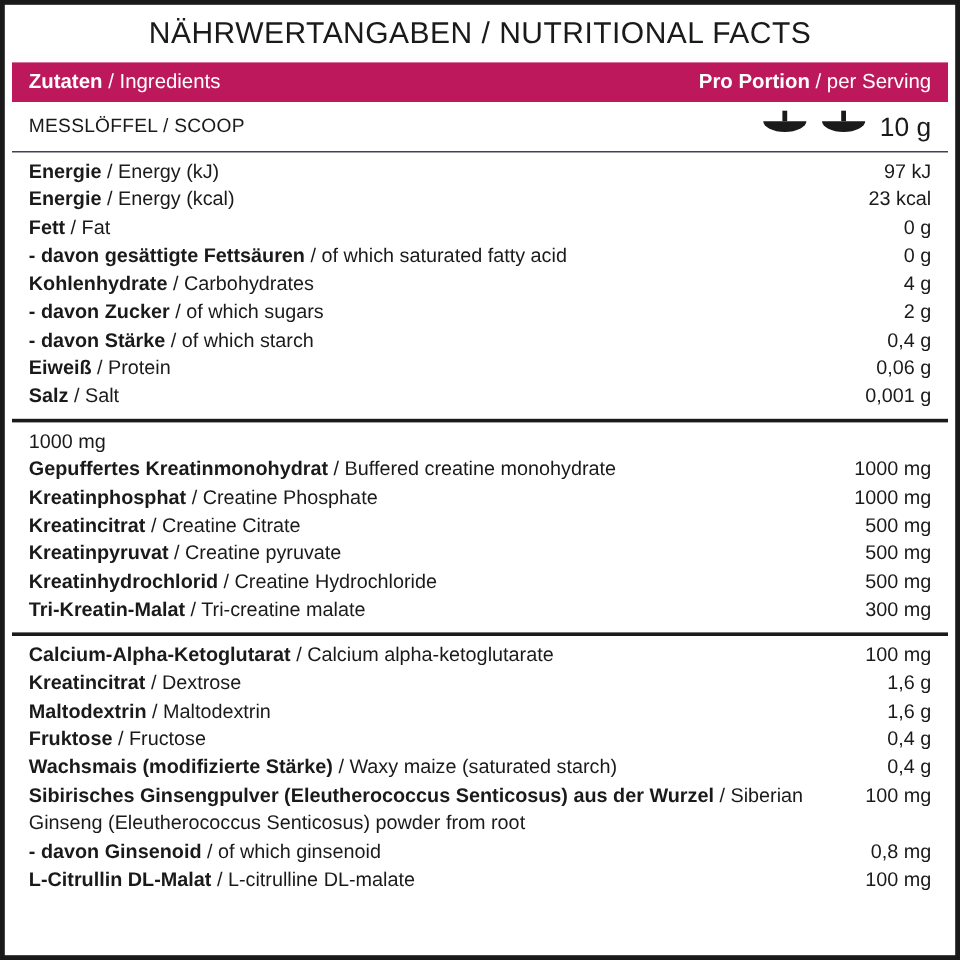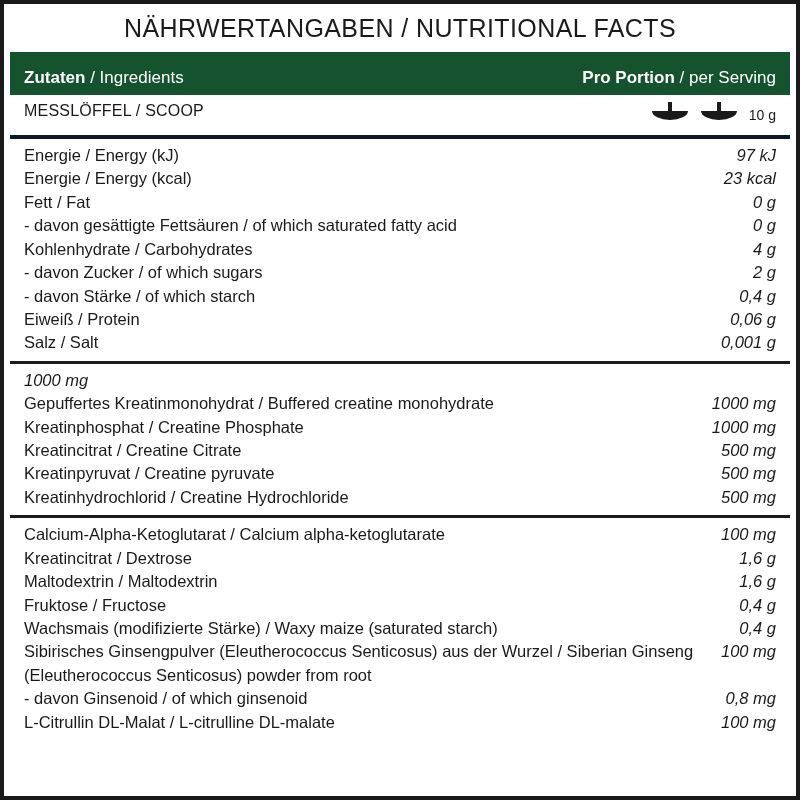--- a/index.html
+++ b/index.html
@@ -25,70 +25,69 @@
   }
   .title {
     text-align: center;
     font-size: 25px;
     letter-spacing: 0.4px;
     padding: 10px 0 9px 0;
     color: #1a1a1a;
     font-weight: normal;
   }
   .header-bar {
-    background: #14532d;
+    background: #be185d;
     color: #ffffff;
     display: flex;
     align-items: center;
     justify-content: space-between;
-    padding: 16px 14px 7px 14px;
+    padding: 6px 14px 7px 14px;
     font-size: 17px;
   }
   .bold { font-weight: bold; }
   .hdr-left, .hdr-right { white-space: nowrap; }
 
   .scoop-row {
     display: flex;
-    align-items: flex-start;
+    align-items: center;
     justify-content: space-between;
     padding: 7px 14px 7px 14px;
     font-size: 16px;
-    border-bottom: 4px solid #0f172a;
+    border-bottom: 1px solid #0f172a;
   }
   .scoop-left { letter-spacing: 0.2px; }
   .scoop-right {
     display: flex;
     align-items: center;
     gap: 10px;
   }
   .scoop-icons { display: flex; gap: 9px; align-items: center; }
-  .scoop-amount { font-size: 14px; }
+  .scoop-amount { font-size: 22px; }
 
   .section {
     padding: 5px 14px 6px 14px;
     border-bottom: 3px solid #1a1a1a;
   }
   .section.last { border-bottom: none; }
 
   .row {
     display: flex;
     align-items: baseline;
     justify-content: space-between;
     font-size: 16.5px;
     line-height: 1.42;
     gap: 12px;
   }
   .row .name { flex: 1 1 auto; }
   .row .val {
     flex: 0 0 auto;
     text-align: left;
     white-space: nowrap;
-    font-style: italic;
-  }
-  .name .de { font-weight: normal; text-align: right; }
+  }
+  .name .de { font-weight: bold; text-align: right; }
   .name .en { font-weight: normal; }
   .wrap-cont { line-height: 1.42; }
 </style>
 </head>
 <body>
 
 <div class="panel">
 
   <div class="title">NÄHRWERTANGABEN / NUTRITIONAL FACTS</div>
 
@@ -180,20 +179,24 @@
       <div class="val">500 mg</div>
     </div>
     <div class="row">
       <div class="name wrap-cont"><span class="de">Kreatinpyruvat</span> <span class="en">/ Creatine pyruvate</span></div>
       <div class="val">500 mg</div>
     </div>
     <div class="row">
       <div class="name wrap-cont"><span class="de">Kreatinhydrochlorid</span> <span class="en">/ Creatine Hydrochloride</span></div>
       <div class="val">500 mg</div>
     </div>
+    <div class="row">
+      <div class="name wrap-cont"><span class="de">Tri-Kreatin-Malat</span> <span class="en">/ Tri-creatine malate</span></div>
+      <div class="val">300 mg</div>
+    </div>
   </div>
 
   <div class="section last">
     <div class="row">
       <div class="name wrap-cont"><span class="de">Calcium-Alpha-Ketoglutarat</span> <span class="en">/ Calcium alpha-ketoglutarate</span></div>
       <div class="val">100 mg</div>
     </div>
     <div class="row">
       <div class="name wrap-cont"><span class="de">Kreatincitrat</span> <span class="en">/ Dextrose</span></div>
       <div class="val">1,6 g</div>

